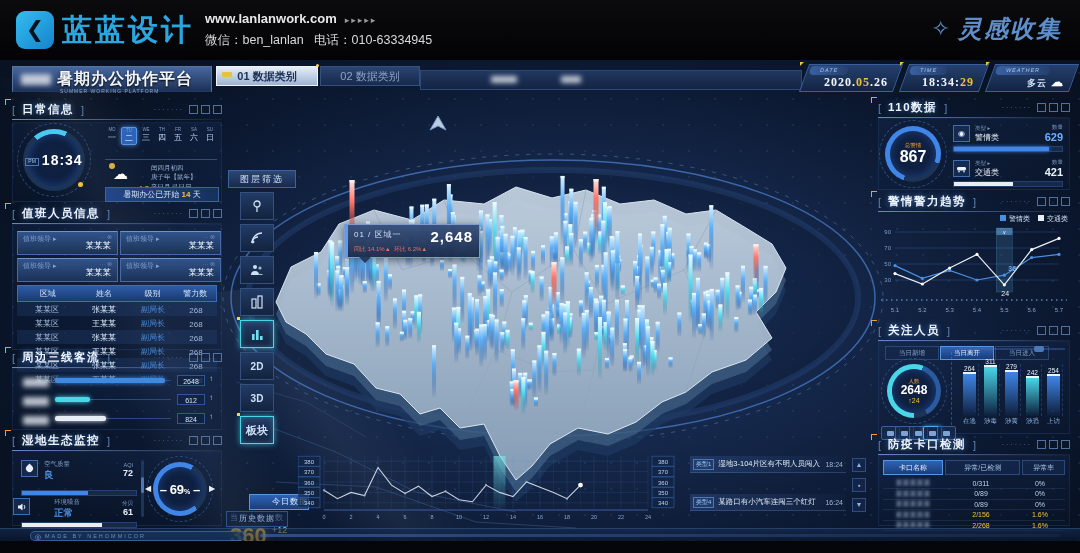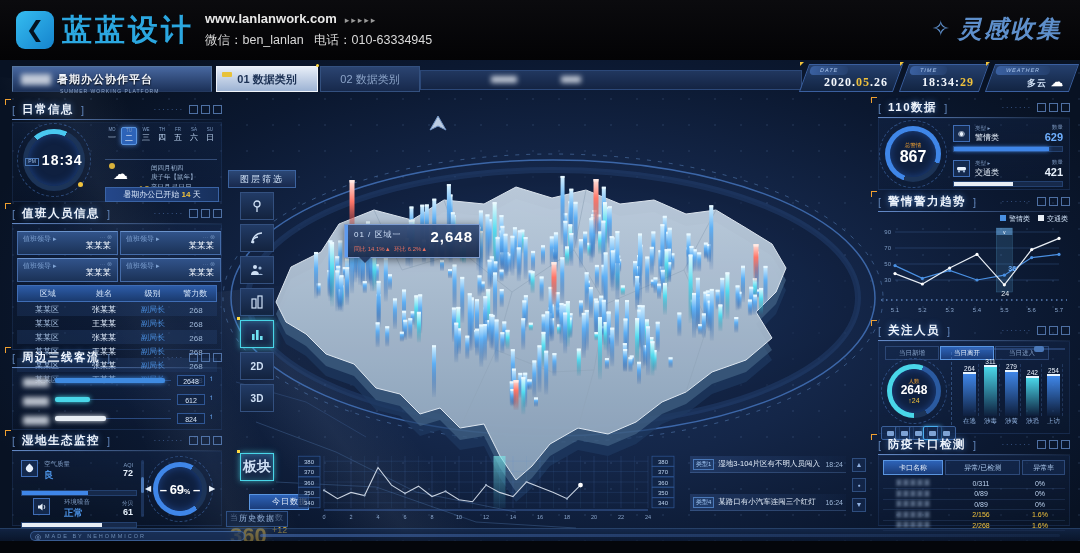--- a/index.html
+++ b/index.html
@@ -16,23 +16,23 @@
   .collect-ic{color:#5e8fcb;font-size:22px;}
   .collect-tx{font-size:24px;font-weight:bold;font-style:italic;color:#5e8fcb;letter-spacing:2px;}
   
   .dash{position:absolute;left:0;top:60px;width:1080px;height:493px;overflow:hidden;
     background:radial-gradient(ellipse 620px 330px at 53% 52%, #1d3560 0%, #142648 45%, #0b1830 78%, #081223 100%);}
   .dash::before{content:"";position:absolute;inset:0;background-image:radial-gradient(circle,rgba(130,170,230,.10) 1px,transparent 1.2px);background-size:26px 26px;pointer-events:none;}
   .streak{position:absolute;pointer-events:none;background:linear-gradient(60deg,transparent 40%,rgba(210,225,250,.06) 50%,transparent 60%);}
   
   .tb-title{position:absolute;left:12px;top:6px;width:200px;height:26px;background:linear-gradient(180deg,#47679f,#1c3158);border:1px solid #55759f;border-bottom-color:#24395f;display:flex;align-items:center;padding-left:8px;box-sizing:border-box;}
   .tb-title .cens{width:30px;height:11px;margin-right:6px;}
-  .tb-title .t{color:#f2f6fc;font-weight:bold;font-size:11px;letter-spacing:1px;text-shadow:0 1px 2px #000;}
+  .tb-title .t{color:#f2f6fc;font-weight:bold;font-size:16px;letter-spacing:1px;text-shadow:0 1px 2px #000;}
   .tb-sub{position:absolute;left:60px;top:28px;font-size:5px;color:#8fa6c8;letter-spacing:1px;}
-  .tab{position:absolute;top:6px;height:26px;display:flex;align-items:center;justify-content:center;font-size:11px;box-sizing:border-box;cursor:pointer;}
+  .tab{position:absolute;top:6px;height:20px;display:flex;align-items:center;justify-content:center;font-size:11px;box-sizing:border-box;cursor:pointer;}
   .tab.on{background:linear-gradient(180deg,#e7eef8,#9db3d4);color:#1d3255;font-weight:bold;border:1px solid #f0f4fa;}
   .tab.on::before{content:"";position:absolute;left:5px;top:5px;width:10px;height:5px;background:#e8c23a;border-radius:1px;}
   .tab.on::after{content:"";position:absolute;right:-2px;top:-3px;width:3px;height:3px;background:#ffd840;border-radius:50%;}
   .tab.off{background:linear-gradient(180deg,#2b4471,#17294c);color:#8ca4c8;border:1px solid #33507f;}
   .tb-rail{position:absolute;left:420px;top:10px;width:380px;height:18px;background:linear-gradient(180deg,#21375f,#142443);border:1px solid #2c4878;}
   .cens{background:#d9dfe8;opacity:.85;filter:blur(2.5px);border-radius:1px;}
   .seg{position:absolute;top:4px;height:28px;}
   .seg .bx{position:absolute;inset:0;background:linear-gradient(180deg,#25406e,#122442);border:1px solid #3a5f9f;transform:skewX(-20deg);}
   .seg .lab{position:absolute;left:6px;top:2px;height:9px;padding:0 10px;background:linear-gradient(90deg,#3a60a0,#25406e);border-radius:4px;font-size:5.5px;color:#aac6ee;letter-spacing:1px;line-height:9px;transform:skewX(-12deg);}
   .seg .val{position:absolute;right:10px;bottom:2px;font-size:12px;font-weight:bold;color:#f2f6fc;letter-spacing:1px;font-family:Liberation Serif, serif;}
@@ -932,21 +932,21 @@
     </div>
     <div class="lbtn on" style="top:260px;">
       <svg width="14" height="14" viewBox="0 0 14 14">
           <rect x="2" y="7" width="2.6" height="6" fill="#6fe0f0"></rect>
           <rect x="6" y="3" width="2.6" height="10" fill="#6fe0f0"></rect>
           <rect x="10" y="9" width="2.6" height="4" fill="#6fe0f0"></rect>
         </svg>
     </div>
     <div class="lbtn" style="top:292px;">2D</div>
     <div class="lbtn" style="top:324px;">3D</div>
-    <div class="lbtn on" style="top:356px;font-size:14px;margin-top:37px;">板块</div>
+    <div class="lbtn on" style="top:356px;font-size:11px;">板块</div>
 
     <div class="panel" style="left:12px;top:42px;width:210px;height:100px;">
       <div class="ph">
           <span class="br">[</span>
           <span class="pt">日常信息</span>
           <span class="br">]</span>
           <span class="dots">·······</span>
           <span class="wc">
             <i></i>
             <i></i>
@@ -1145,21 +1145,21 @@
           </div>
         </div>
         <div style="position:absolute;left:92px;top:10px;text-align:right;width:28px;">
           <div style="font-size:5.5px;color:#7f9cc4;">AQI</div>
           <div style="font-size:9px;color:#e8f1fc;font-weight:bold;">72</div>
         </div>
         <div class="bar-track" style="position:absolute;left:8px;top:38px;width:114px;">
             <div class="bar-fill" id="eco-bar-0" style="width: 58%; background: rgb(63, 134, 232);"></div>
           </div>
 
-        <div style="position:absolute;left:20px;top:46px;display:flex;gap:14px;">
+        <div style="position:absolute;left:0;top:46px;display:flex;gap:24px;">
           <div class="eco-ic">
             <svg width="10" height="10" viewBox="0 0 10 10">
                 <polygon points="1,3.5 3,3.5 5.5,1.5 5.5,8.5 3,6.5 1,6.5" fill="#e8f1fc"></polygon>
                 <path d="M7,3 a3,3 0 0 1 0,4" fill="none" stroke="#e8f1fc" stroke-width="0.9"></path>
               </svg>
           </div>
           <div>
             <div style="font-size:6.5px;color:#7f9cc4;">环境噪音</div>
             <div style="font-size:9.5px;font-weight:bold;color:#4a90e2;">正常</div>
           </div>

